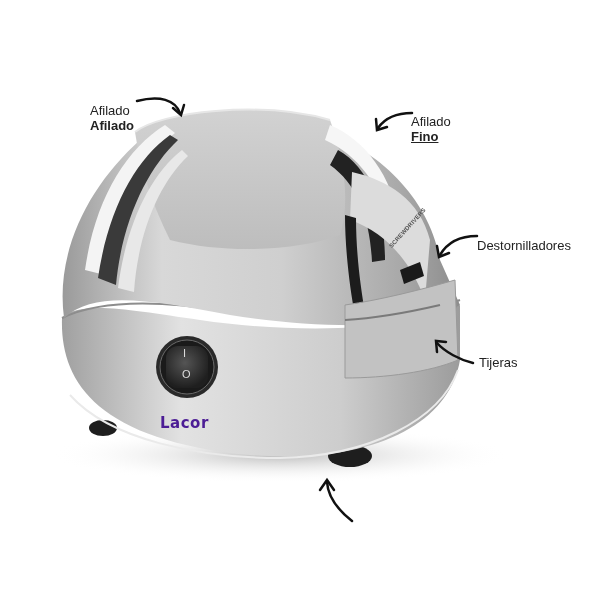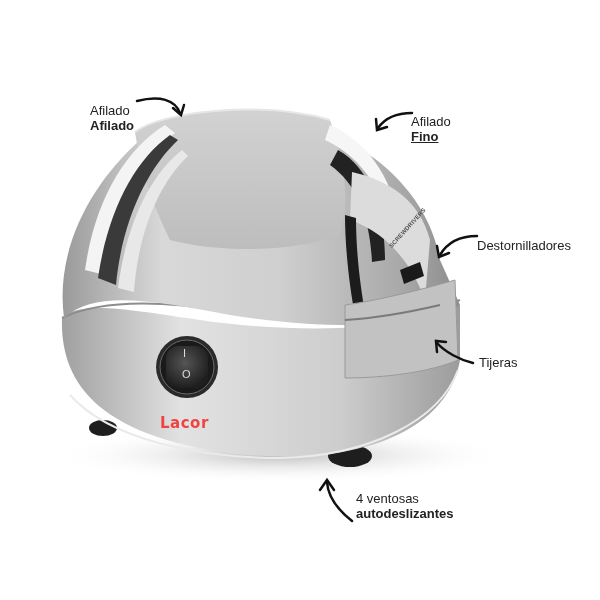--- a/index.html
+++ b/index.html
@@ -1,20 +1,20 @@
 <!DOCTYPE html>
 <html><head>
 <meta charset="utf-8">
 <style>
   html,body{margin:0;padding:0;background:#fff;}
   body{width:600px;height:600px;position:relative;overflow:hidden;font-family:"Liberation Sans",sans-serif;}
   .stage{position:absolute;left:0;top:0;width:600px;height:600px;}
   .label{position:absolute;color:#222;font-size:13px;line-height:15px;}
   .emboss{position:absolute;font-family:"Liberation Sans",sans-serif;font-size:6px;color:#555;font-weight:bold;letter-spacing:0.2px;}
-  .brand{position:absolute;font-family:"DejaVu Sans",sans-serif;font-size:15px;font-weight:bold;color:#ef4444;letter-spacing:0.5px;}
+  .brand{position:absolute;font-family:"DejaVu Sans",sans-serif;font-size:15px;font-weight:bold;color:#4c1d95;letter-spacing:0.5px;}
 </style>
 </head>
 <body>
 
 <div class="stage">
   <svg width="600" height="600" viewBox="0 0 600 600">
     <defs>
       <linearGradient id="gBody" x1="0" y1="0" x2="1" y2="0">
         <stop offset="0" stop-color="#9a9a9a"></stop>
         <stop offset="0.25" stop-color="#d8d8d8"></stop>
@@ -109,17 +109,13 @@
   <div class="label" style="left:411px;top:114px;">
     <div>Afilado</div>
     <div style="font-weight:bold;text-decoration:underline;">Fino</div>
   </div>
   <div class="label" style="left:456px;top:238px;margin-left:21px;">
     <div>Destornilladores</div>
   </div>
   <div class="label" style="left:479px;top:355px;">
     <div>Tijeras</div>
   </div>
-  <div class="label" style="left:356px;top:491px;">
-    <div>4 ventosas</div>
-    <div style="font-weight:bold;">autodeslizantes</div>
-  </div>
 </div>
 
 </body></html>

